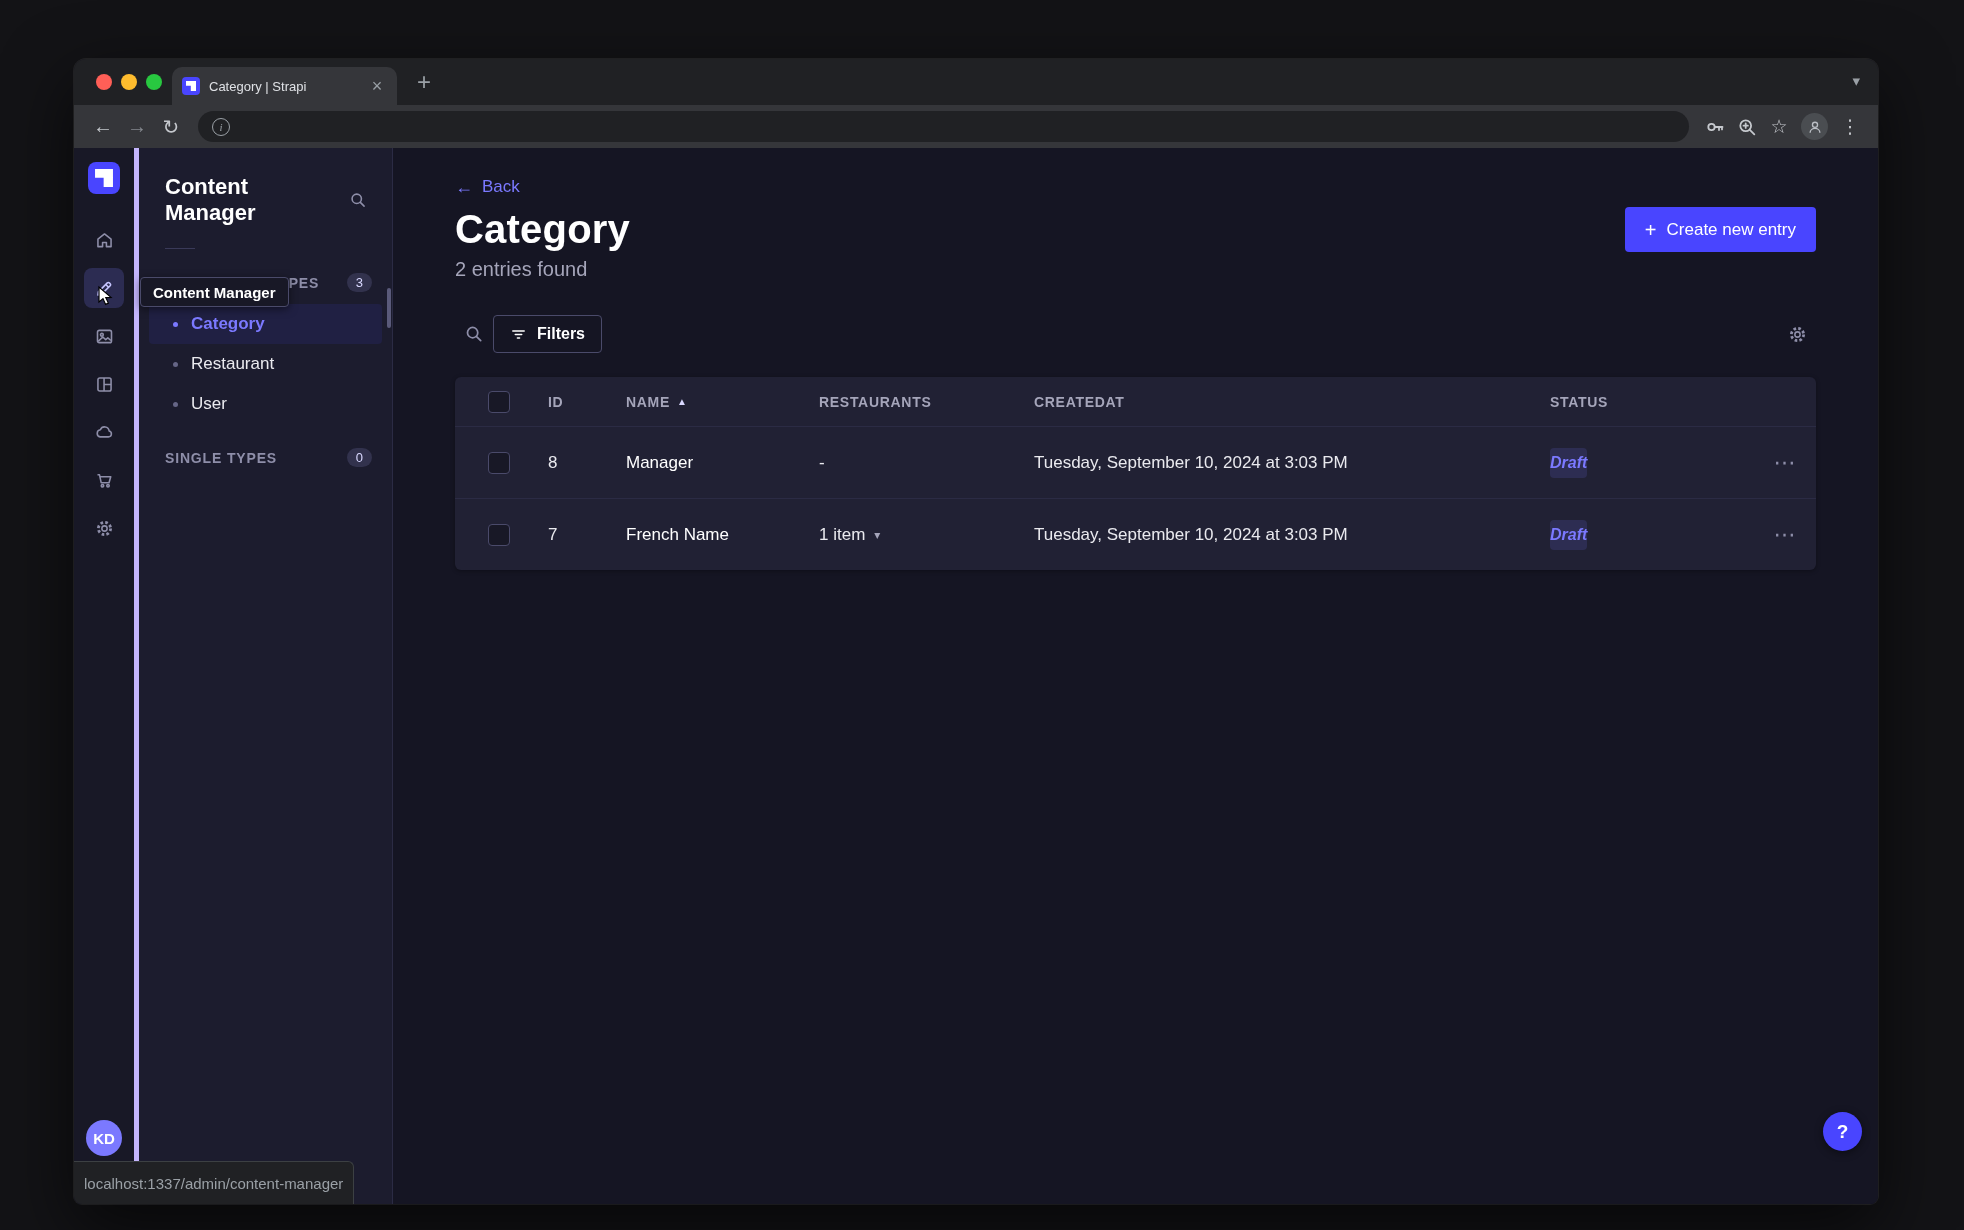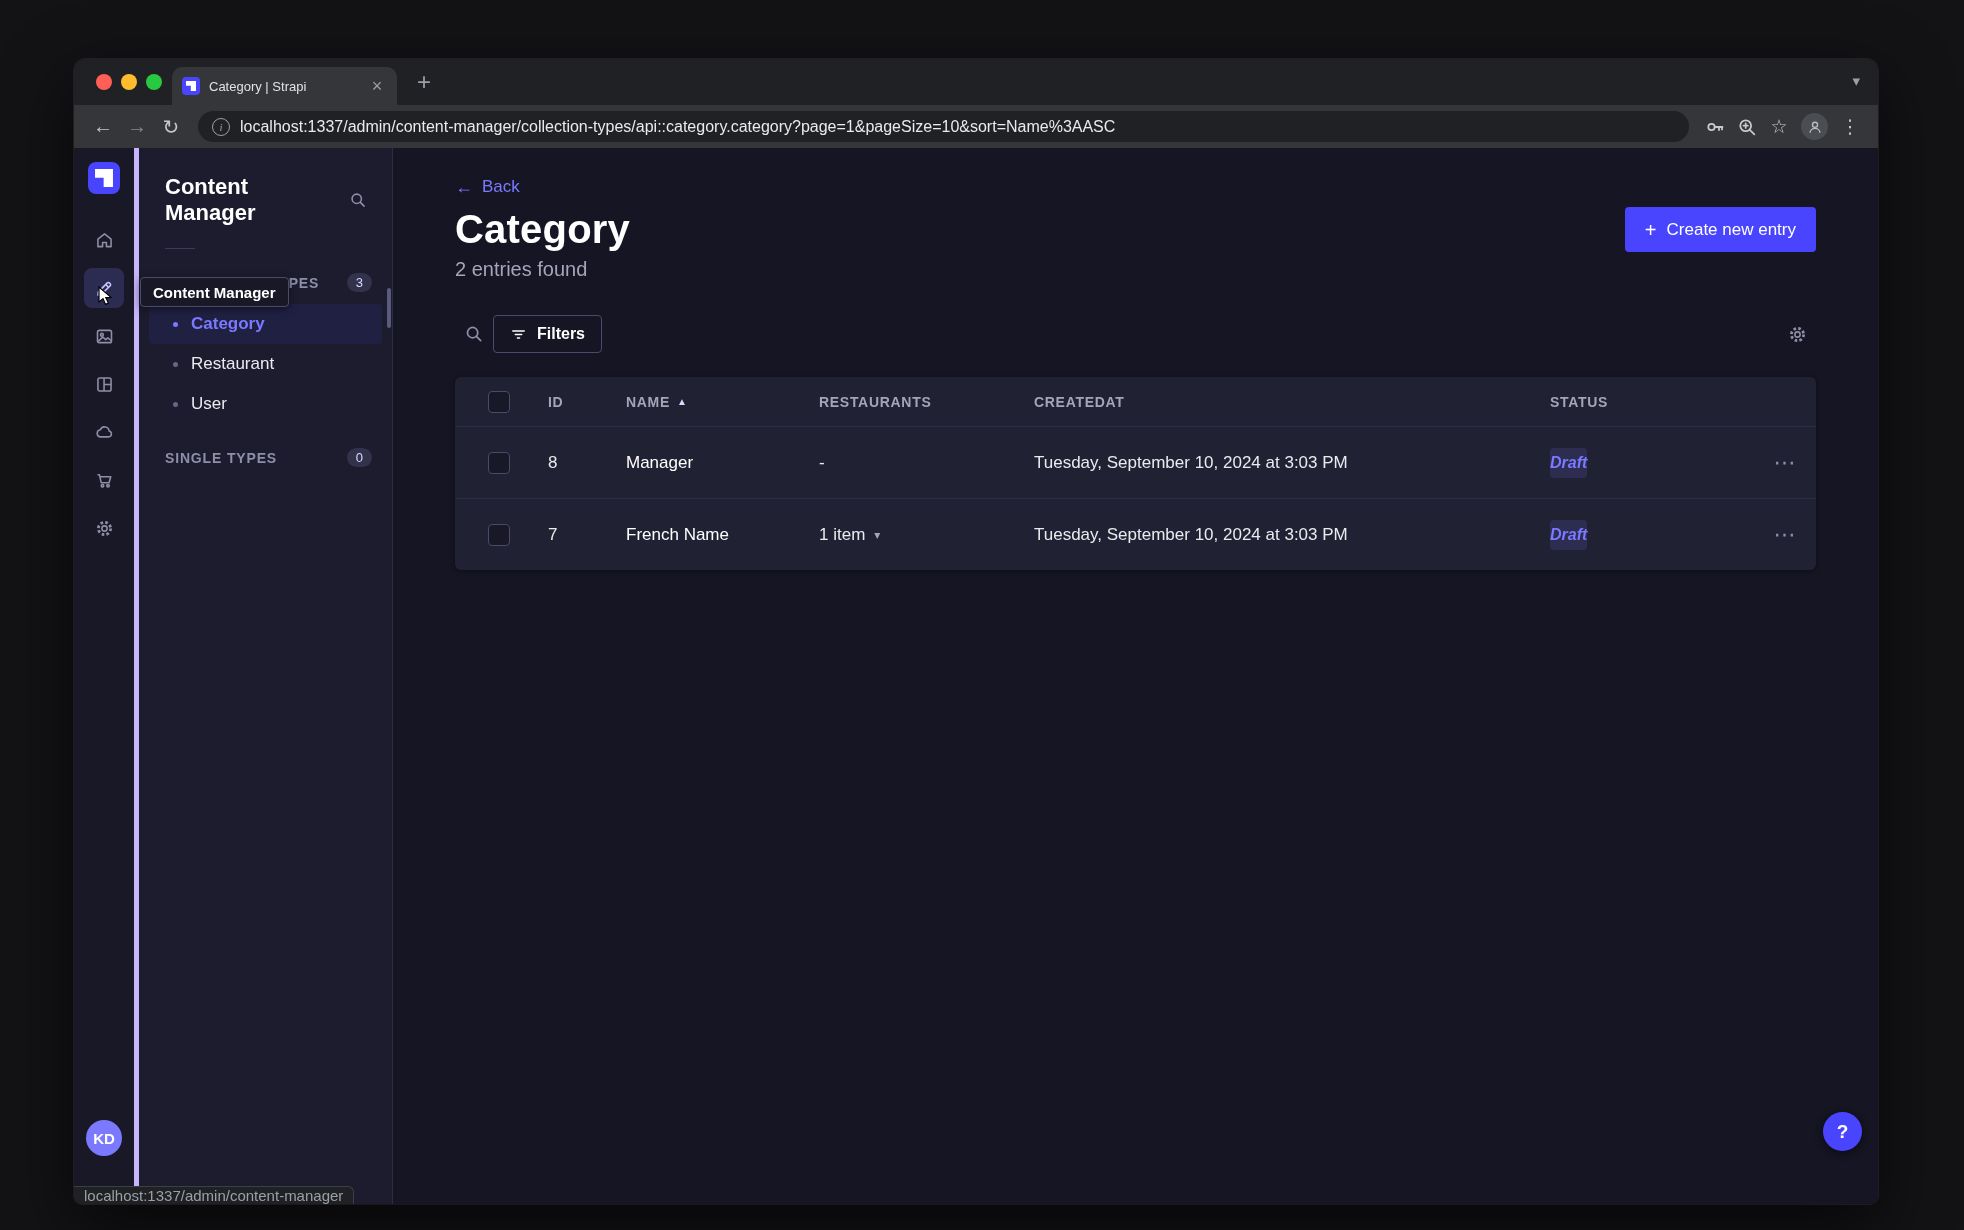--- a/index.html
+++ b/index.html
@@ -127,21 +127,21 @@
     box-shadow:0 2px 8px rgba(0,0,0,.5);
   }
   .cursor { position:absolute; left:21px; top:226px; z-index:70; }
   .help-fab {
     position:absolute; right:16px; bottom:53px; width:39px; height:39px; border-radius:50%;
     background:#4945ff; color:#fff; font-size:19px; font-weight:bold;
     display:flex; align-items:center; justify-content:center; z-index:40;
     box-shadow:0 2px 8px rgba(0,0,0,.45);
   }
   .status-bubble {
-    position:absolute; left:0; bottom:0; height:18px; z-index:80;
+    position:absolute; left:0; bottom:0; height:43px; z-index:80;
     background:#202124; border:1px solid #3c4043; border-left:none; border-bottom:none;
     border-radius:0 6px 0 0; color:#9aa0a6; font-size:15px;
     display:flex; align-items:center; padding:0 10px; white-space:nowrap;
   }
   svg { display:block; }
 </style>
 </head>
 <body>
 
 <div class="browser">
@@ -162,21 +162,20 @@
     <div class="newtab">+</div>
     <div class="strip-chevron">▾</div>
   </div>
 
   <div class="toolbar">
     <div class="nav-btn">←</div>
     <div class="nav-btn dim">→</div>
     <div class="nav-btn">↻</div>
     <div class="omnibox">
       <span class="info-badge">i</span>
-      <span class="url">localhost:1337/admin/content-manager/collection-types/api::category.category?page=1&amp;pageSize=10&amp;sort=Name%3AASC</span>
     </div>
     <div class="tb-icon">
       <svg width="20" height="20" viewBox="0 0 20 20" fill="none" stroke="currentColor" stroke-width="1.8">
         <circle cx="6.5" cy="10" r="3.2"></circle>
         <path d="M9.7 10 H17.5 M14 10 v3 M17 10 v2.4" stroke-linecap="round"></path>
       </svg>
     </div>
     <div class="tb-icon">
       <svg width="20" height="20" viewBox="0 0 20 20" fill="none" stroke="currentColor" stroke-width="1.8">
         <circle cx="8.7" cy="8.7" r="5.4"></circle>

